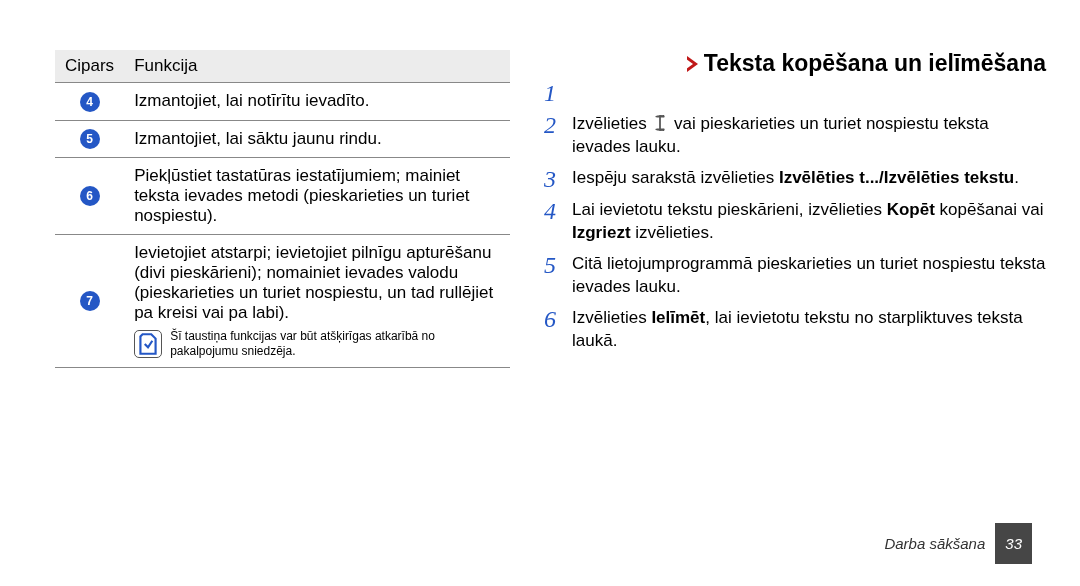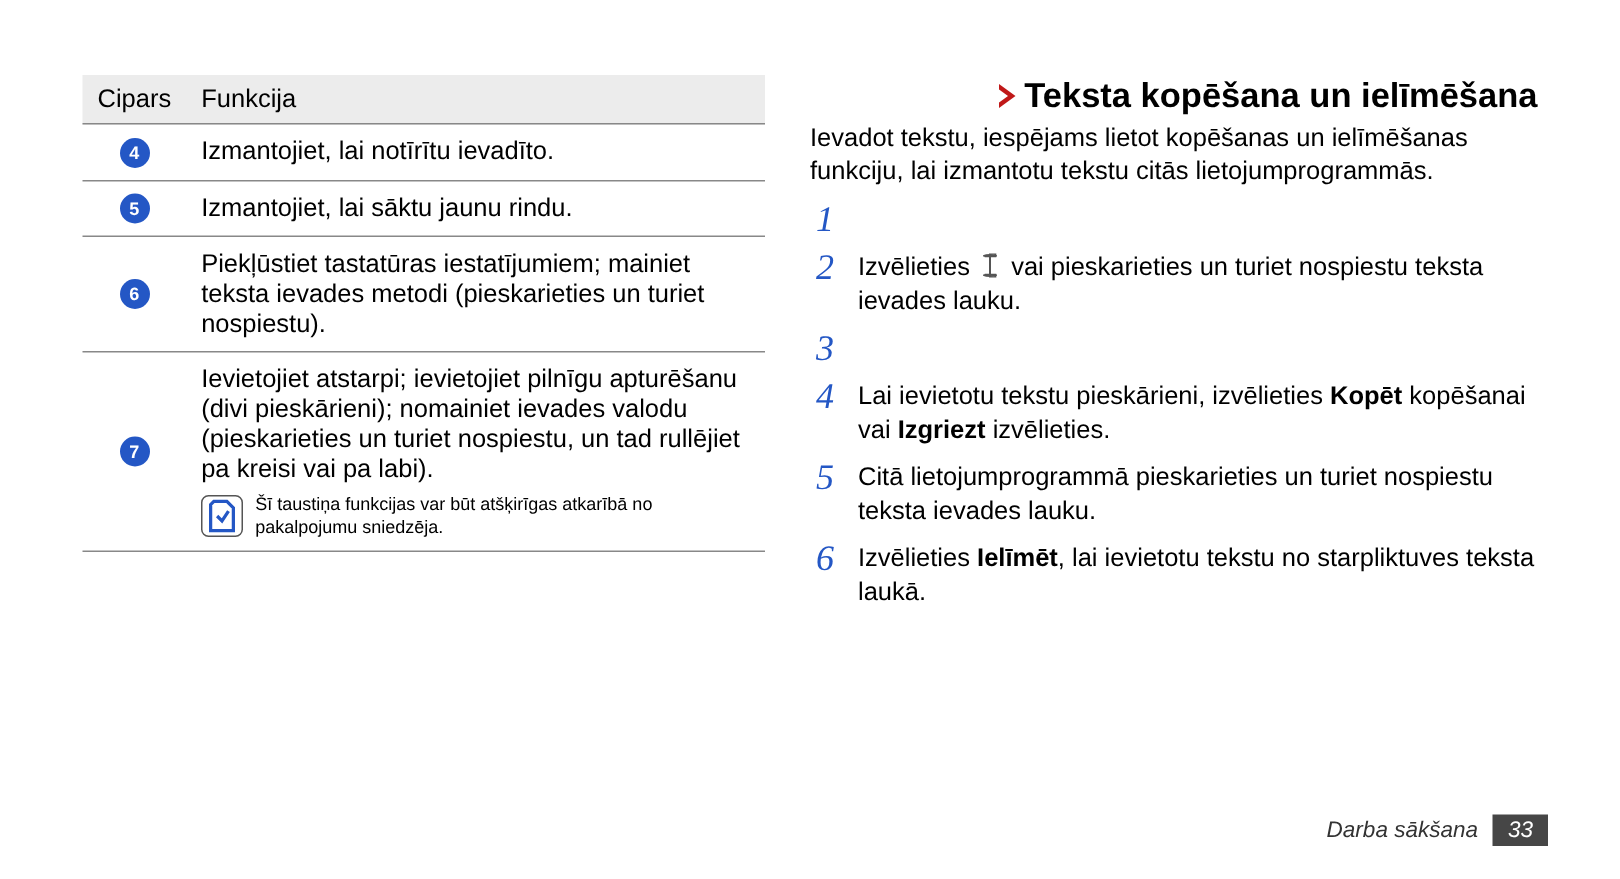--- a/index.html
+++ b/index.html
@@ -6,21 +6,21 @@
   body {
     width: 1080px;
     height: 586px;
     background: #fff;
     font-family: "Segoe UI", Arial, sans-serif;
     color: #000;
     position: relative;
   }
   .page {
     display: flex;
-    padding: 50px 55px 30px 55px;
+    padding: 50px 34px 30px 55px;
     gap: 20px;
   }
   .col { flex: 1; }
   .col-left { flex: 0 0 455px; }
   .col-right { flex: 1; padding-left: 10px; }
   
   table {
     border-collapse: collapse;
     width: 100%;
     font-size: 17px;
@@ -113,21 +113,21 @@
     right: 48px;
     display: flex;
     align-items: center;
     gap: 10px;
     font-size: 15px;
   }
   .footer-label { font-style: italic; color: #333; }
   .footer-pg {
     background: #464646;
     color: #fff;
-    padding: 2px 10px;
+    padding: 12px 10px;
     font-size: 15px;
     font-style: italic;
   }
 </style>
 </head>
 <body>
 
 <div class="page">
   <div class="col col-left">
     <table>
@@ -168,36 +168,38 @@
         </tr>
       </tbody>
     </table>
   </div>
 
   <div class="col col-right">
     <div class="section-heading">
       <span class="chev"></span>
       <span>Teksta kopēšana un ielīmēšana</span>
     </div>
-    <p class="intro">Ievadot tekstu, iespējams lietot kopēšanas un ielīmēšanas funkciju, lai izmantotu tekstu citās lietojumprogrammās.</p>
     <ol class="steps">
       <li>
         <span class="step-num">1</span>
       </li>
       <li>
         <span class="step-num">2</span>
         <span class="step-body">
           <span>Izvēlieties </span><span class="inline-icon"><svg viewBox="0 0 14 18">
                 <path d="M3 2 L7 2 L7 0 L11 0 L11 2 L7 2 M7 2 L7 16 M3 16 L7 16 L7 18 L11 18 L11 16 L7 16" stroke="#555" stroke-width="1.5" fill="none"></path>
                 <path d="M7 1 C4 1 4 1 2 2 M7 1 C10 1 10 1 12 2 M7 17 C4 17 4 17 2 16 M7 17 C10 17 10 17 12 16 M7 1 L7 17" stroke="#555" stroke-width="1.4" fill="none"></path>
               </svg></span><span> vai pieskarieties un turiet nospiestu teksta ievades lauku.</span>
         </span>
       </li>
       <li>
         <span class="step-num">3</span>
+        <span class="step-body">
+          <span>Iespēju sarakstā izvēlieties </span><b>Izvēlēties t.../Izvēlēties tekstu</b><span>.</span>
+        </span>
       </li>
       <li>
         <span class="step-num">4</span>
         <span class="step-body">
           <span>Lai ievietotu tekstu pieskārieni, izvēlieties </span><b>Kopēt</b><span> kopēšanai vai </span><b>Izgriezt</b><span> izvēlieties.</span>
         </span>
       </li>
       <li>
         <span class="step-num">5</span>
         <span class="step-body">Citā lietojumprogrammā pieskarieties un turiet nospiestu teksta ievades lauku.</span>

